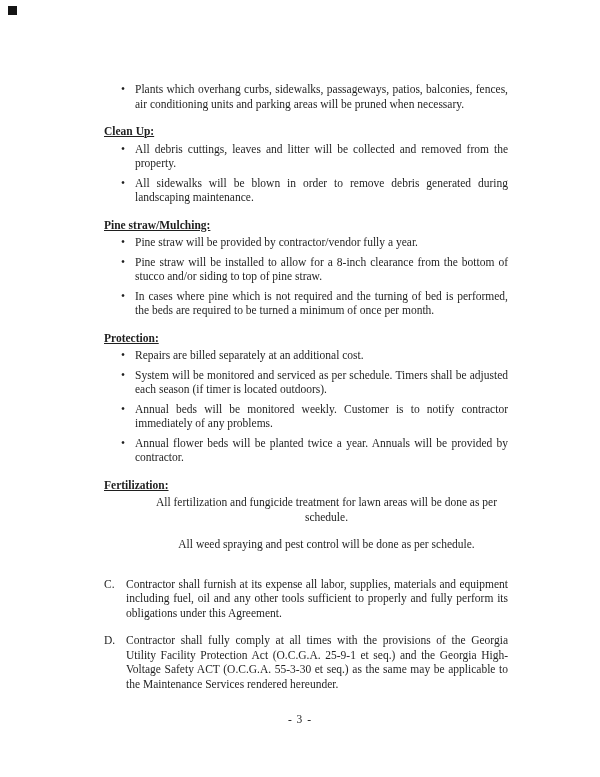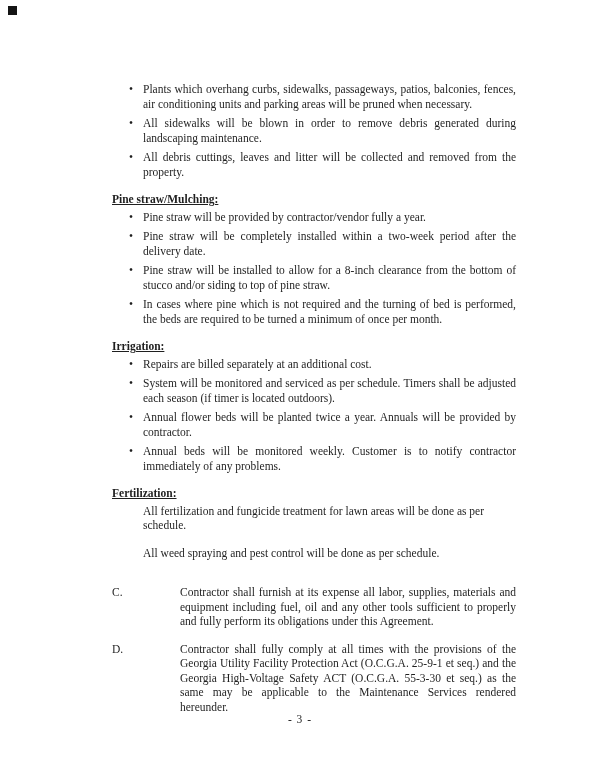--- a/index.html
+++ b/index.html
@@ -21,21 +21,21 @@
   .corner-mark {
     position: absolute;
     left: 8px;
     top: 6px;
     width: 9px;
     height: 9px;
     background: #141414;
   }
   .content {
     position: absolute;
-    left: 112px;
+    left: 104px;
     top: 82px;
     width: 404px;
   }
   ul.bullets {
     list-style: none;
     margin: 0;
     padding: 0 0 0 31px;
   }
   ul.bullets li {
     position: relative;
@@ -49,38 +49,37 @@
     top: 0;
   }
   .section-heading {
     font-size: 11.5px;
     font-weight: bold;
     text-decoration: underline;
     margin: 13px 0 3px 0;
     line-height: 14.5px;
   }
   .plain-para {
-    margin: 2px 0 13px 31px;
-    text-align: left;
+    margin: 2px 0 13px 41px;
+    text-align: center;
   }
   .clauses {
     margin-top: 25px;
   }
   .clause {
     display: flex;
     margin: 0 0 13px 0;
   }
   .clause-label {
     flex: none;
     width: 22px;
   }
   .clause-text {
     flex: 1;
     text-align: justify;
-    margin-left: 46px;
   }
   .footer {
     position: absolute;
     left: 0;
     right: 0;
     top: 712px;
     text-align: center;
     font-size: 11.5px;
     letter-spacing: 1px;
   }
@@ -90,39 +89,39 @@
 
 <div class="page">
   <div class="corner-mark"></div>
 
   <div class="content">
     <ul class="bullets">
       <li>Plants which overhang curbs, sidewalks, passageways, patios, balconies, fences, air conditioning units and parking areas will be pruned when necessary.</li>
     </ul>
 
     <div id="sections">
+        <div class="section-heading">Clean Up:</div>
         <ul class="bullets">
+          <li>All debris cuttings, leaves and litter will be collected and removed from the property.</li>
           <li>All sidewalks will be blown in order to remove debris generated during landscaping maintenance.</li>
-          <li>All debris cuttings, leaves and litter will be collected and removed from the property.</li>
         </ul>
         <div class="section-heading">Pine straw/Mulching:</div>
         <ul class="bullets">
           <li>Pine straw will be provided by contractor/vendor fully a year.</li>
-          <li>Pine straw will be completely installed within a two-week period after the delivery date.</li>
           <li>Pine straw will be installed to allow for a 8-inch clearance from the bottom of stucco and/or siding to top of pine straw.</li>
           <li>In cases where pine which is not required and the turning of bed is performed, the beds are required to be turned a minimum of once per month.</li>
         </ul>
-        <div class="section-heading">Irrigation:</div>
+        <div class="section-heading">Protection:</div>
         <ul class="bullets">
           <li>Repairs are billed separately at an additional cost.</li>
           <li>System will be monitored and serviced as per schedule. Timers shall be adjusted each season (if timer is located outdoors).</li>
         </ul>
         <ul class="bullets">
+          <li>Annual beds will be monitored weekly. Customer is to notify contractor immediately of any problems.</li>
           <li>Annual flower beds will be planted twice a year. Annuals will be provided by contractor.</li>
-          <li>Annual beds will be monitored weekly. Customer is to notify contractor immediately of any problems.</li>
         </ul>
         <div class="section-heading">Fertilization:</div>
         <div class="plain-para">All fertilization and fungicide treatment for lawn areas will be done as per schedule.</div>
         <div class="plain-para">All weed spraying and pest control will be done as per schedule.</div>
       </div>
 
     <div class="clauses" id="clauses">
         <div class="clause">
           <span class="clause-label">C.</span>
           <span class="clause-text">Contractor shall furnish at its expense all labor, supplies, materials and equipment including fuel, oil and any other tools sufficient to properly and fully perform its obligations under this Agreement.</span>

